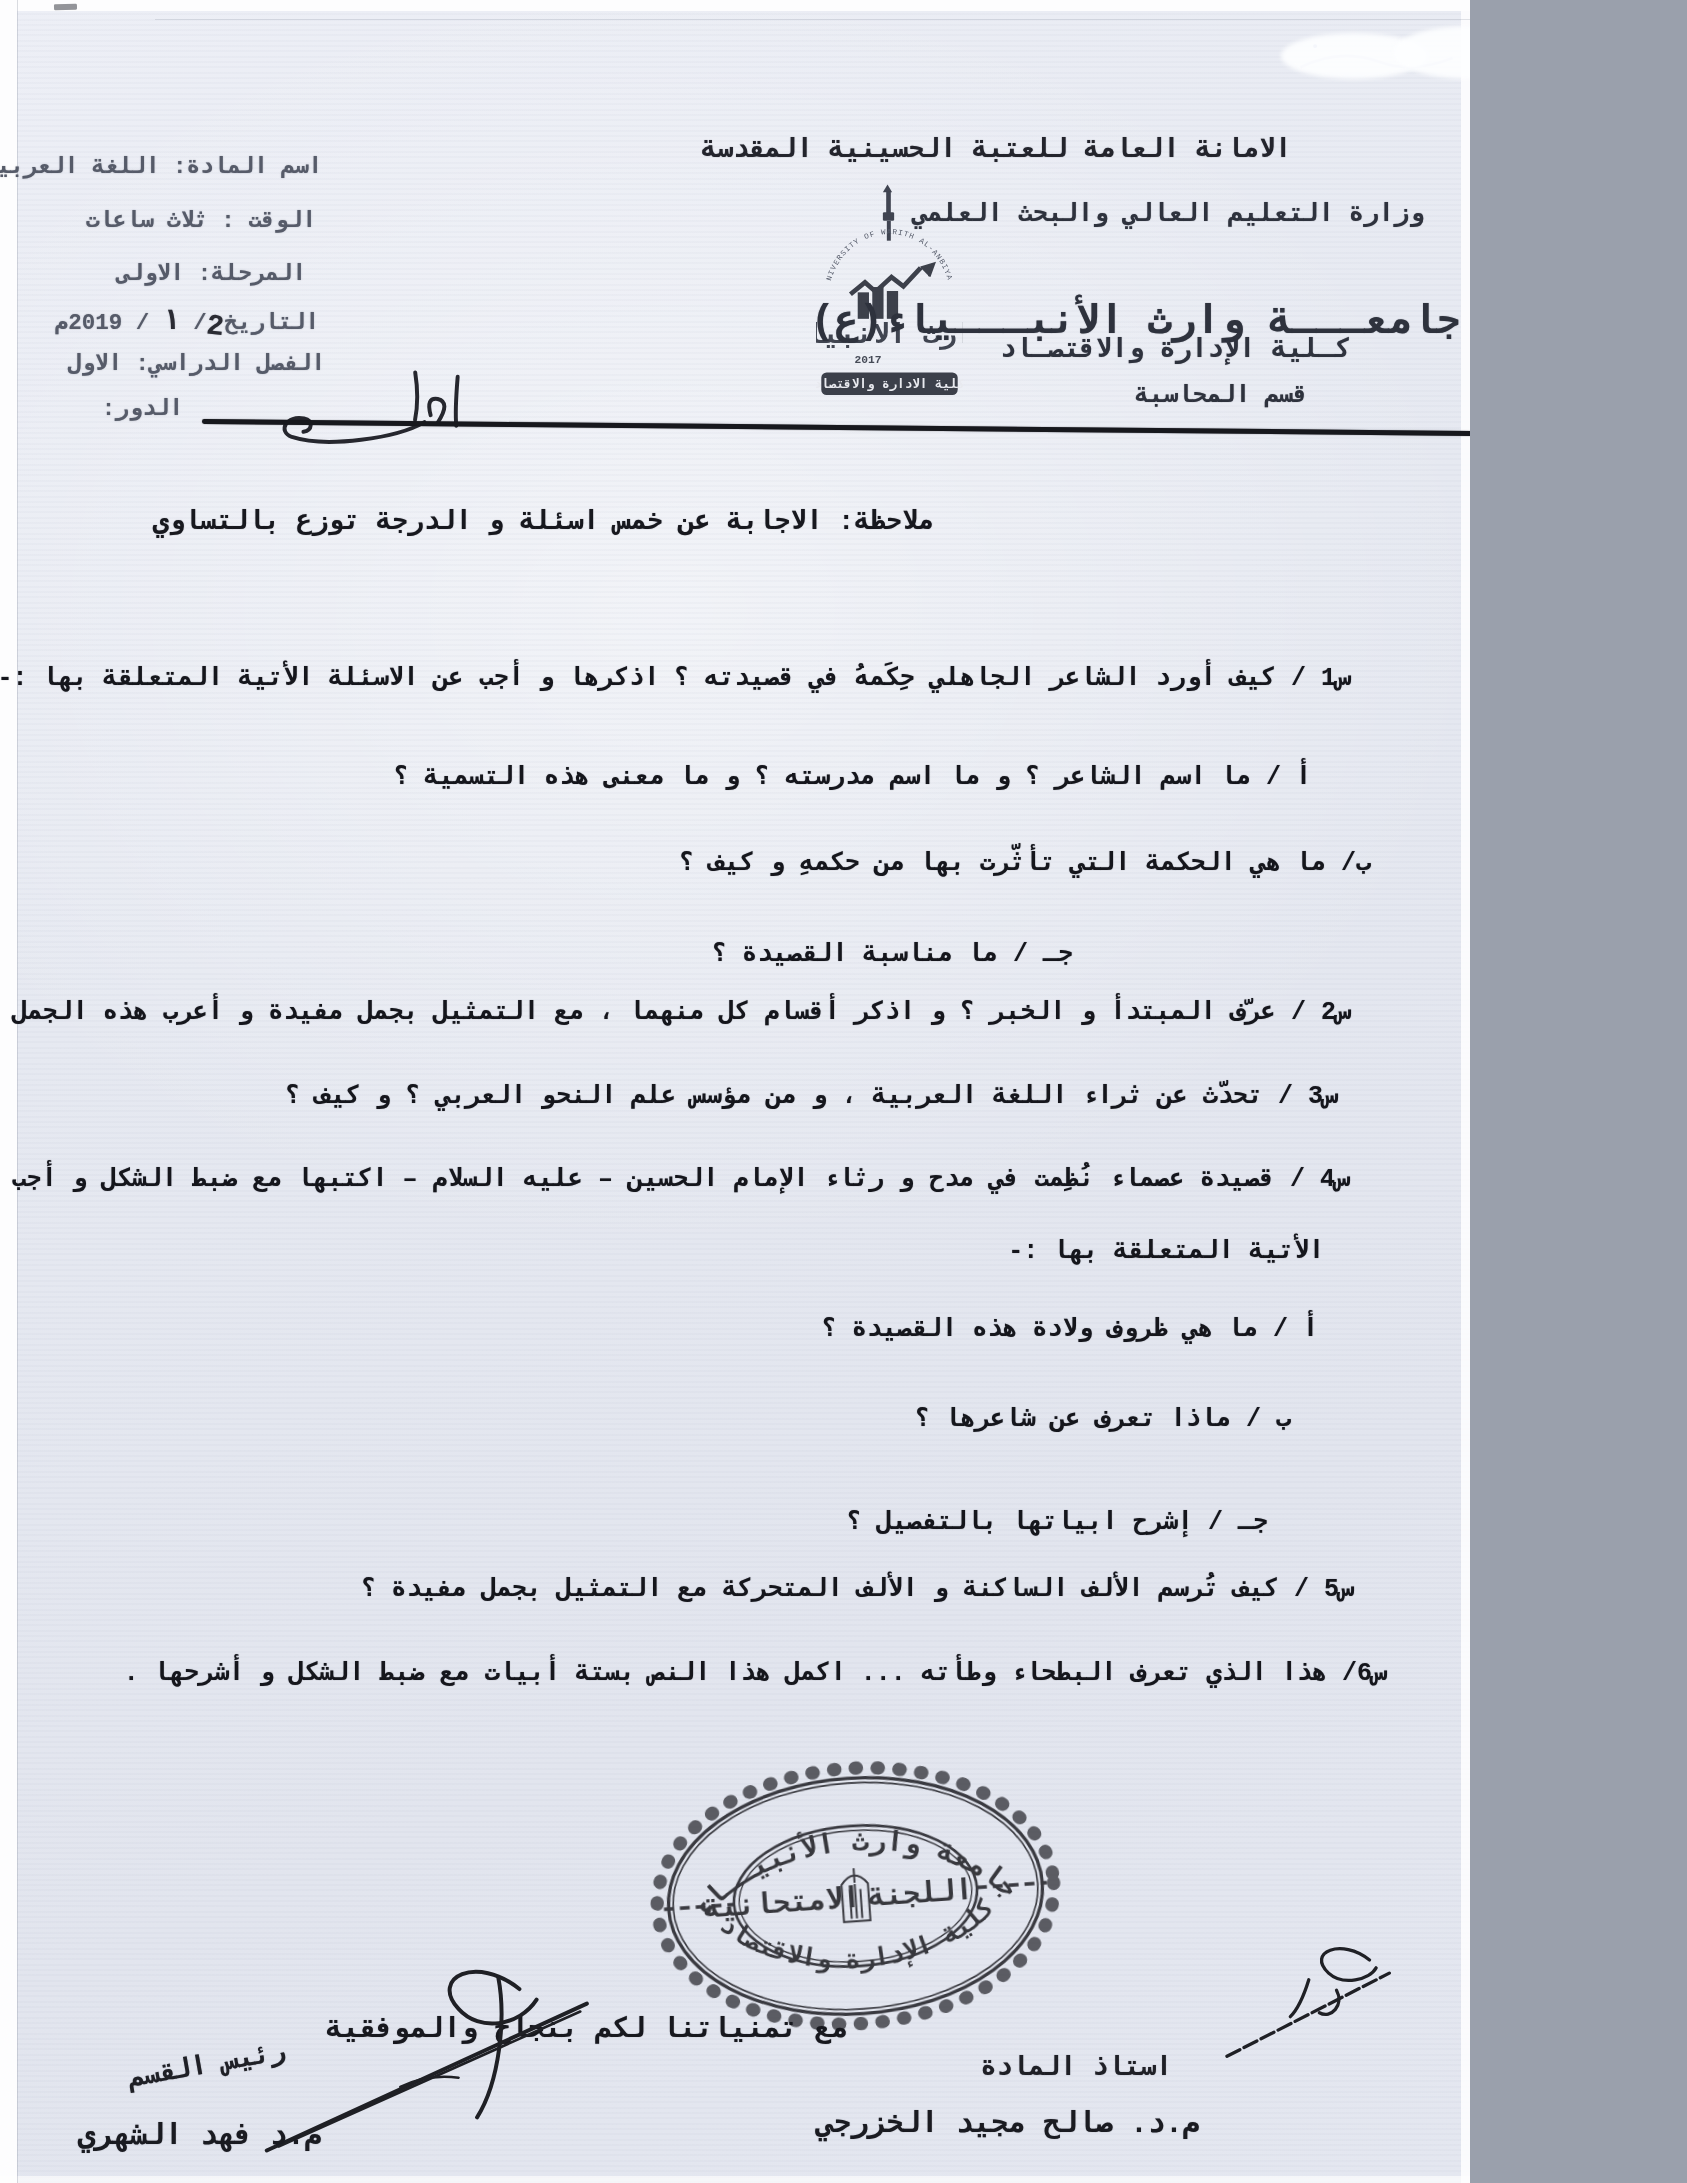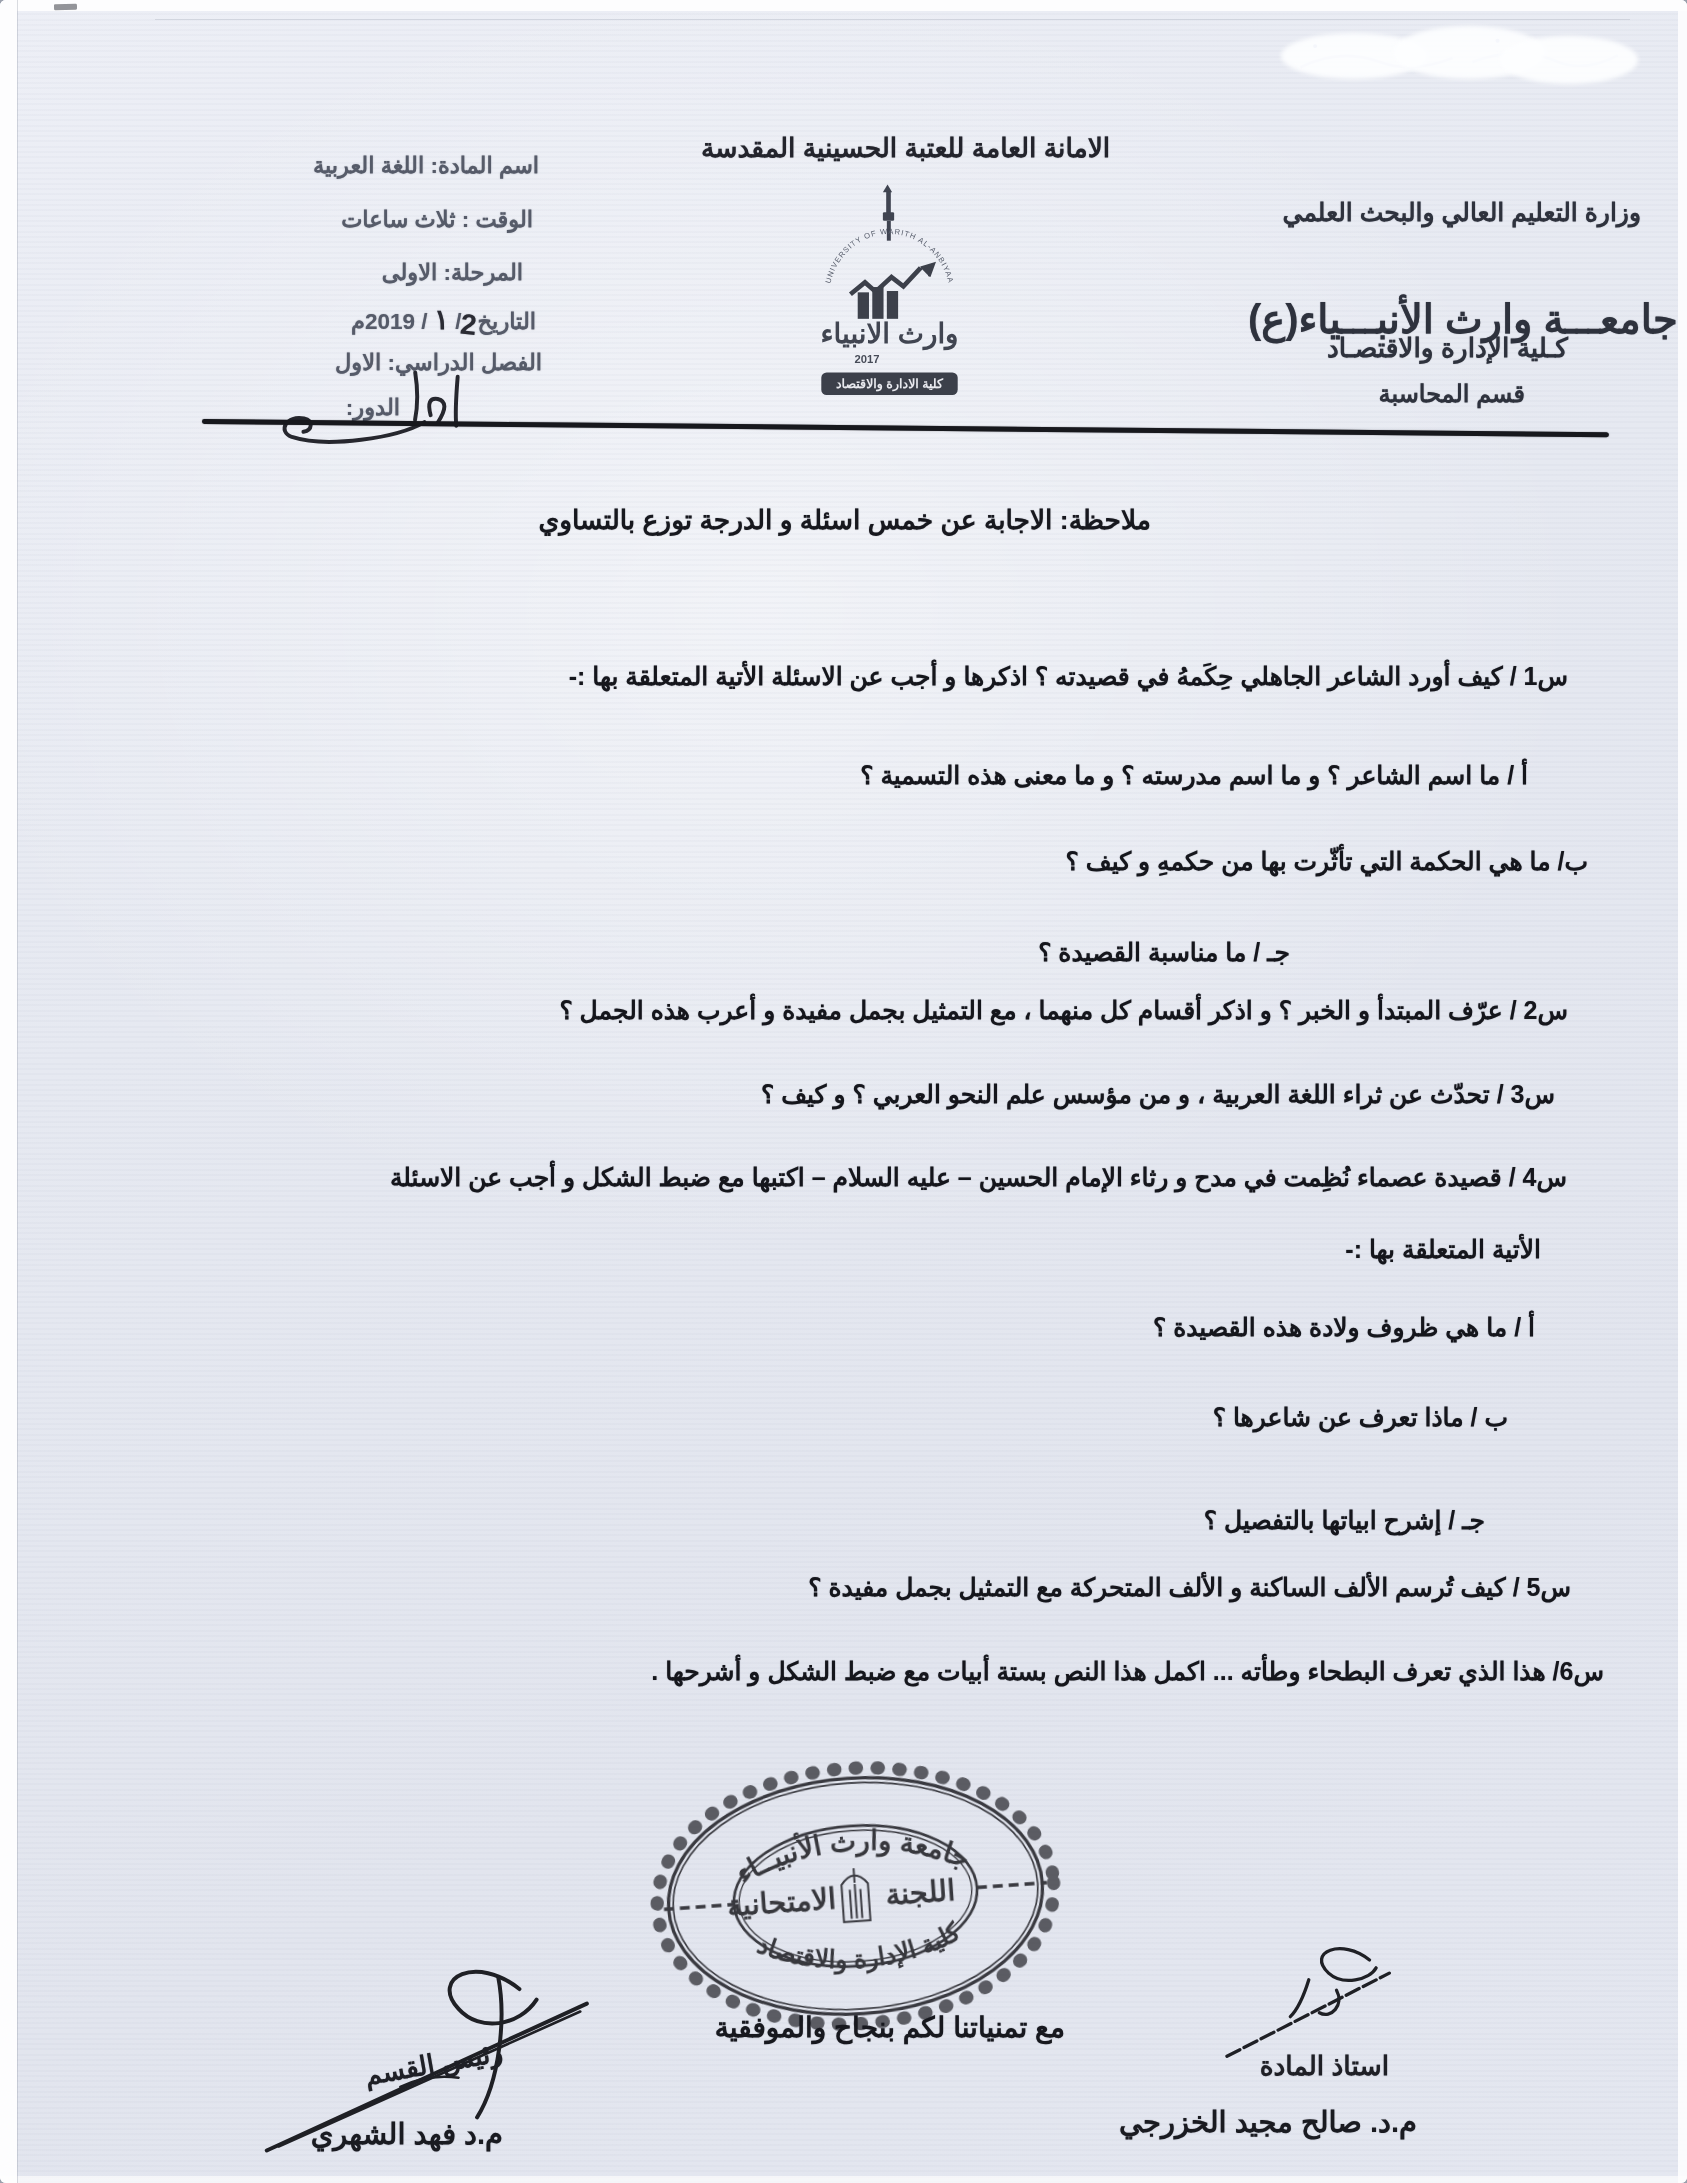--- a/index.html
+++ b/index.html
@@ -1,23 +1,22 @@
 <!DOCTYPE html>
 <html lang="ar" style="font-size:10.6px"><head>
 <meta charset="utf-8">
 <style>
   html,body{margin:0;padding:0;background:#9aa0ac;}
   .page{
-    position:relative;width:1687px;height:2183px;overflow:hidden;
+    position:relative;width:1470px;height:2183px;overflow:hidden;
     background:
       radial-gradient(ellipse 1191px 926px at 45% 28%, rgba(255,255,255,.45), rgba(255,255,255,0) 70%),
       linear-gradient(158deg,#edeff6 0%,#e6e9f1 38%,#e2e5ee 72%,#e4e7f0 100%);
-    font-family:Liberation Sans, sans-serif;
+    font-family:Liberation Mono, monospace;
     color:#1b1c22;
-    border-radius:6px;
   }
   .noise{position:absolute;inset:0;pointer-events:none;
     background:repeating-linear-gradient(0deg, rgba(110,120,150,.035) 0 2px, rgba(255,255,255,0) 2px 5.3px);}
   .edge{position:absolute;background:#fdfdfe;}
   .edge-l{left:0;top:0;width:17px;height:2183px;}
   .edge-t{left:0;top:0;width:1687px;height:10.6px;}
   .edge-r{right:0;top:0;width:9.3px;height:2183px;opacity:.9;}
   .edge-b{left:0;bottom:0;width:1687px;height:6.6px;opacity:.7;}
   .edge-line-v{position:absolute;left:17px;top:0;width:1.3px;height:2183px;background:rgba(150,156,170,.35);}
   .edge-line-h{position:absolute;left:155px;top:19px;width:1475px;height:1.3px;background:rgba(160,166,180,.30);}
@@ -182,21 +181,21 @@
       <g fill="none" stroke="#1f2025" stroke-width="6" stroke-linecap="round">
         <path d="M430,62 c-64,-52 -136,-18 -92,30 c32,36 92,26 118,-14"></path>
         <path d="M398,44 c12,62 2,158 -32,212"></path>
         <path d="M48,306 L 532,84"></path>
         <path d="M66,300 L 522,96" stroke-width="4"></path>
         <path d="M250,210 q40,-20 88,-14" stroke-width="4"></path>
       </g>
     </svg>
   </div>
   <div class="line sig-title" style="top:2048px;right:1184px;transform:rotate(-10deg);">رئيس القسم</div>
-  <div class="line sig-name" style="top:2117px;right:1184px;">م.د فهد الشهري</div>
+  <div class="line sig-name" style="top:2117px;right:1148px;">م.د فهد الشهري</div>
 
   <div class="svgabs" style="left:1170px;top:1919px;">
     <svg width="271" height="165" viewBox="0 0 410 250">
       <g fill="none" stroke="#1f2025" stroke-width="5" stroke-linecap="round">
         <path d="M302,62 c-42,-34 -96,-12 -62,20 c22,20 62,10 72,-8"></path>
         <path d="M86,208 L 332,82" stroke-dasharray="22 7"></path>
         <path d="M252,108 c12,22 -8,44 -26,34"></path>
         <path d="M210,92 c-8,26 -16,44 -28,56"></path>
       </g>
     </svg>

